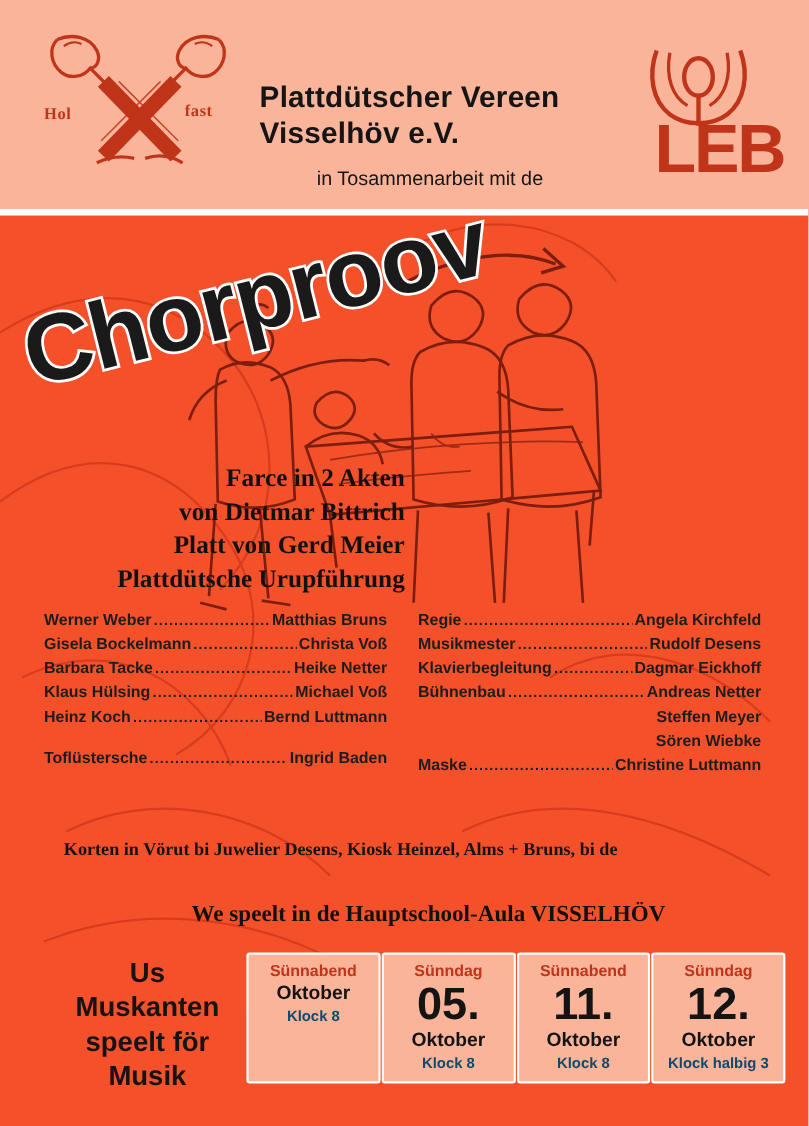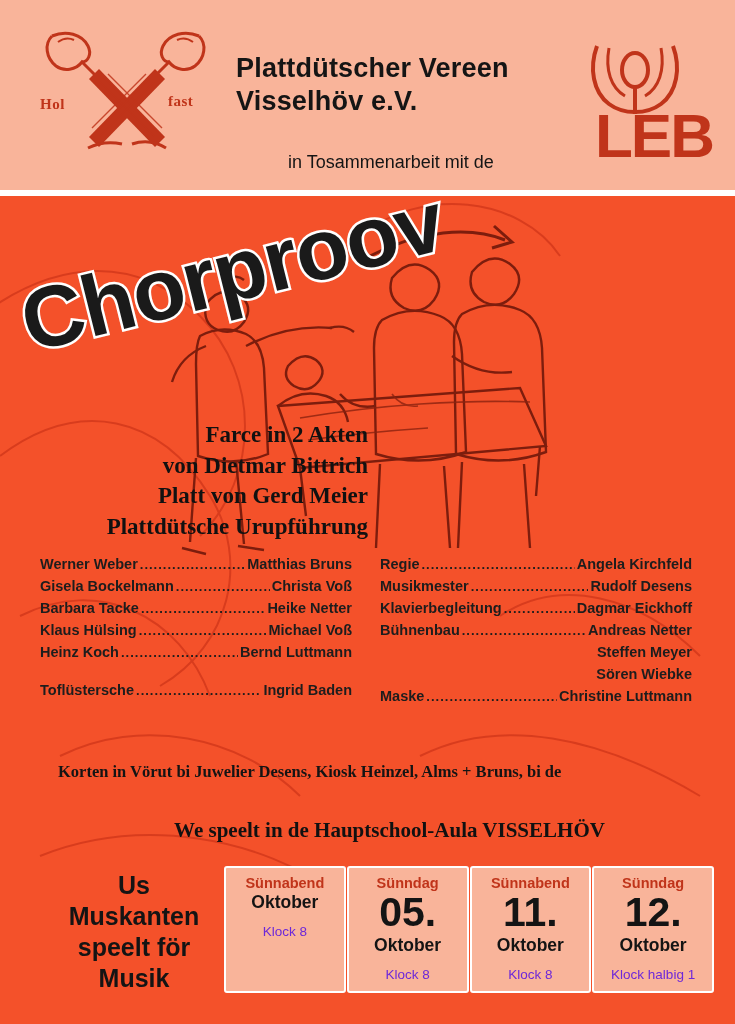--- a/index.html
+++ b/index.html
@@ -47,21 +47,21 @@
     position: absolute;
     left: 168px; top: 93px;
     font-size: 15px;
     font-weight: bold;
     color: #c0341a;
     font-family: "Liberation Serif", serif;
     letter-spacing: .5px;
   }
   .org-name {
     position: absolute;
-    left: 236px; top: 52px;
+    left: 236px; top: 72px;
     font-size: 27px;
     font-weight: bold;
     color: #151515;
     line-height: 1.22;
     letter-spacing: .2px;
   }
   .coop-line {
     position: absolute;
     left: 288px; top: 152px;
     font-size: 18px;
@@ -223,23 +223,23 @@
     color: #141414;
   }
   .date-month {
     font-size: 17.5px;
     font-weight: bold;
     color: #141414;
     margin-top: 1px;
   }
   .date-time {
     font-size: 13.5px;
-    font-weight: normal;
-    color: #6d28d9;
-    margin-top: 11px;
+    font-weight: bold;
+    color: #0c4a6e;
+    margin-top: 3px;
   }
 </style>
 </head>
 <body>
 
 <div class="poster">
 
   <div class="header">
     <div class="header-inner">
 
@@ -451,18 +451,18 @@
       <div class="date-card">
         <div class="date-dow">Sünnabend</div>
         <div class="date-day">11.</div>
         <div class="date-month">Oktober</div>
         <div class="date-time">Klock 8</div>
       </div>
       <div class="date-card">
         <div class="date-dow">Sünndag</div>
         <div class="date-day">12.</div>
         <div class="date-month">Oktober</div>
-        <div class="date-time">Klock halbig 1</div>
+        <div class="date-time">Klock halbig 3</div>
       </div>
     </div>
   </div>
 
 </div>
 
 </body></html>

